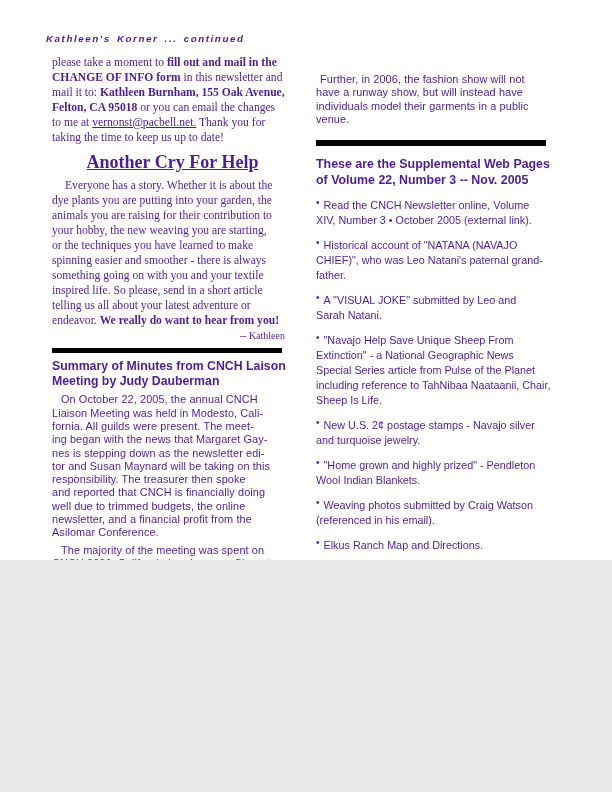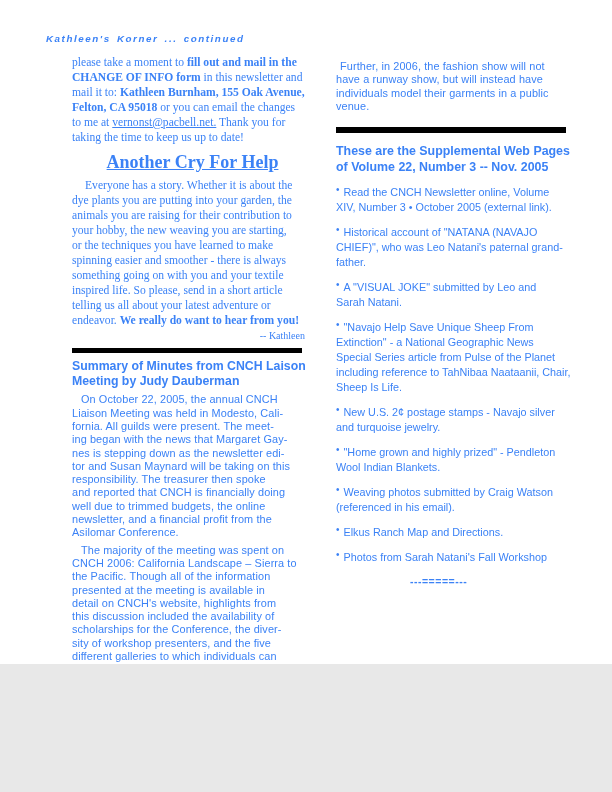--- a/index.html
+++ b/index.html
@@ -1,23 +1,23 @@
 <!DOCTYPE html>
 <html><head>
 <meta charset="utf-8">
 <style>
   html,body{margin:0;padding:0;background:#e8e8e8;}
-  .page{position:relative;width:612px;height:664px;background:#ffffff;margin:0 auto;
-        color:#3b82f6;overflow:hidden;}
+  .page{position:relative;width:612px;height:560px;background:#ffffff;margin:0 auto;
+        color:#4c1d95;overflow:hidden;}
   .hdr{position:absolute;left:46px;top:33px;
        font-family:"Liberation Sans",sans-serif;font-size:9.8px;font-weight:bold;
        font-style:italic;letter-spacing:1.55px;word-spacing:2px;}
   .col{position:absolute;}
-  .col-left{left:52px;top:55px;width:241px;margin-left:20px;}
-  .col-right{left:316px;top:60px;width:256px;margin-left:20px;}
+  .col-left{left:52px;top:55px;width:241px;}
+  .col-right{left:316px;top:73px;width:256px;}
   .p{white-space:pre;margin:0;}
   .serif{font-family:"Liberation Serif",serif;font-size:11.6px;line-height:15px;}
   .sans{font-family:"Liberation Sans",sans-serif;font-size:10.9px;line-height:13.3px;letter-spacing:0.1px;}
   .b{font-weight:bold;}
   .u{text-decoration:underline;}
   .help-title{font-family:"Liberation Serif",serif;font-size:18px;font-weight:bold;
               text-decoration:underline;text-align:center;margin:10px 0 0 0;line-height:15px;}
   .ind14{text-indent:13px;}
   .ind9{text-indent:9px;}
   .ind4{text-indent:4px;}

